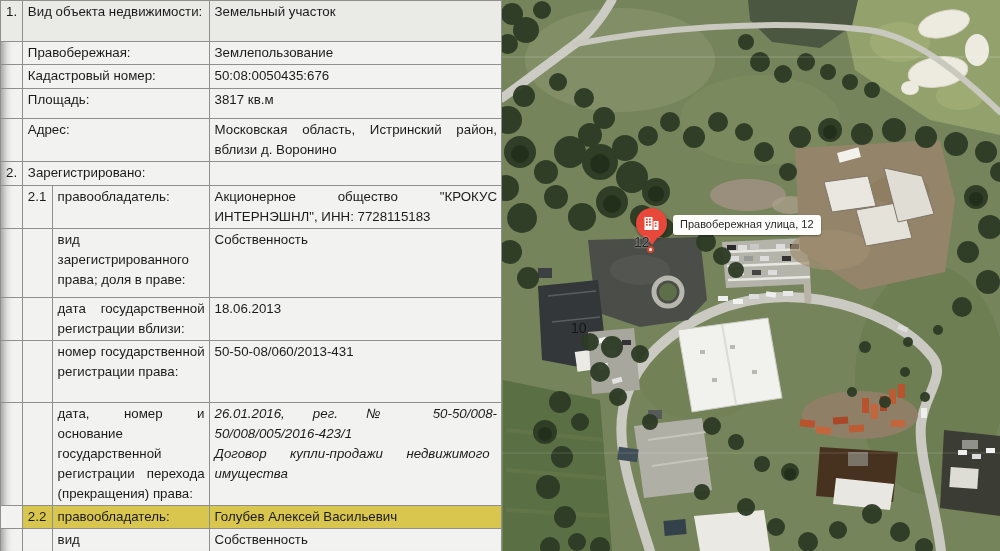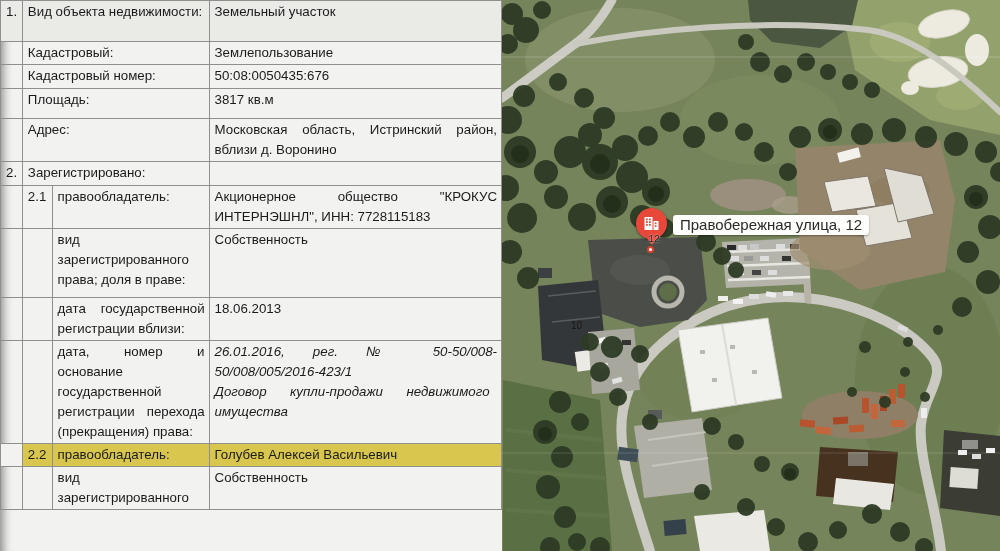--- a/index.html
+++ b/index.html
@@ -21,49 +21,49 @@
   tr.hl td{background:#d9c64e;}
   tr.hl td.c-num{background:#f2f2f0;}
   .vp{margin:0;font-style:italic;}
   .vp2{max-width:275px;}
 
   
   .map{position:absolute;left:502px;top:0;width:498px;height:551px;overflow:hidden;background:#76845b;
        box-shadow:inset 6px 0 6px -4px rgba(0,0,0,.55), inset 0 0 46px rgba(0,0,0,.22);}
   .map svg.scene{position:absolute;left:0;top:0;}
   .map-label{position:absolute;left:171px;top:215px;background:#fdfdfc;color:#2a2a2a;
-      font-size:15px;line-height:13px;padding:3px 7px 4px;border-radius:3px;white-space:nowrap;
+      font-size:11px;line-height:13px;padding:3px 7px 4px;border-radius:3px;white-space:nowrap;
       box-shadow:0 1px 2px rgba(0,0,0,.35);}
-  .house-num{position:absolute;left:69px;top:320px;font-size:10px;color:#121212;opacity:.9;}
+  .house-num{position:absolute;left:69px;top:320px;font-size:14px;color:#121212;opacity:.9;}
   .pin{position:absolute;left:134px;top:208px;width:31px;height:31px;border-radius:50%;
       background:#e8483a;display:flex;align-items:center;justify-content:center;
       box-shadow:0 1px 3px rgba(0,0,0,.45);}
   .pin::after{content:"";position:absolute;left:50%;top:29px;transform:translateX(-50%);
       border:6px solid transparent;border-top:8px solid #e8483a;border-bottom:0;}
-  .pin-num{position:absolute;left:146px;top:234px;font-size:10px;color:#231f1f;
-      text-shadow:0 0 2px rgba(255,255,255,.9);font-family:Liberation Mono, monospace;}
+  .pin-num{position:absolute;left:132px;top:234px;font-size:14px;color:#231f1f;
+      text-shadow:0 0 2px rgba(255,255,255,.9);}
   .pin-dot{position:absolute;left:145px;top:246px;width:7px;height:7px;border-radius:50%;
       background:#fff;border:2px solid #d84432;box-sizing:border-box;}
 </style>
 </head>
 <body>
 
 <div class="stage">
 
   <div class="doc">
     <table class="prop">
       <tbody>
           <tr class="r-first" style="height:41px">
         <td class="c-num">1.</td>
         <td class="c-labelw" colspan="2">Вид объекта недвижимости:</td>
         <td class="c-value">Земельный участок</td>
       </tr>
       <tr style="height:23px">
         <td class="c-num"></td>
-        <td class="c-labelw" colspan="2">Кадастровый:</td>
+        <td class="c-labelw" colspan="2">Правобережная:</td>
         <td class="c-value">Землепользование</td>
       </tr>
       <tr style="height:24px">
         <td class="c-num"></td>
         <td class="c-labelw" colspan="2">Кадастровый номер:</td>
         <td class="c-value">50:08:0050435:676</td>
       </tr>
       <tr style="height:30px">
         <td class="c-num"></td>
         <td class="c-labelw" colspan="2">Площадь:</td>
@@ -89,20 +89,26 @@
         <td class="c-num"></td>
         <td class="c-sub"></td>
         <td class="c-label">вид зарегистрированного права; доля в праве:</td>
         <td class="c-value">Собственность</td>
       </tr>
       <tr style="height:43px">
         <td class="c-num"></td>
         <td class="c-sub"></td>
         <td class="c-label">дата государственной регистрации вблизи:</td>
         <td class="c-value">18.06.2013</td>
+      </tr>
+      <tr style="height:62px">
+        <td class="c-num"></td>
+        <td class="c-sub"></td>
+        <td class="c-label">номер государственной регистрации права:</td>
+        <td class="c-value">50-50-08/060/2013-431</td>
       </tr>
       <tr style="height:100px">
         <td class="c-num"></td>
         <td class="c-sub"></td>
         <td class="c-label">дата, номер и основание государственной регистрации перехода (прекращения) права:</td>
         <td class="c-value">
           <div class="vp">26.01.2016, рег. № 50-50/008-50/008/005/2016-423/1</div>
           <div class="vp vp2">Договор купли-продажи недвижимого имущества</div>
         </td>
       </tr>

